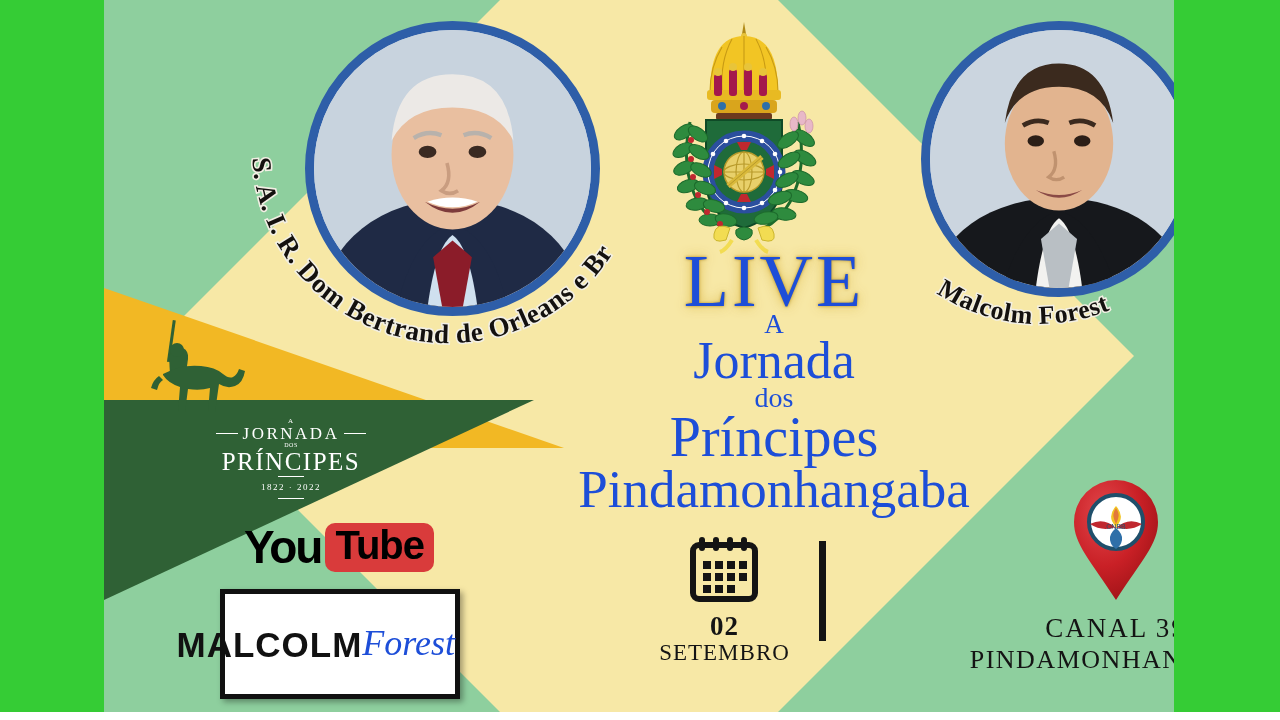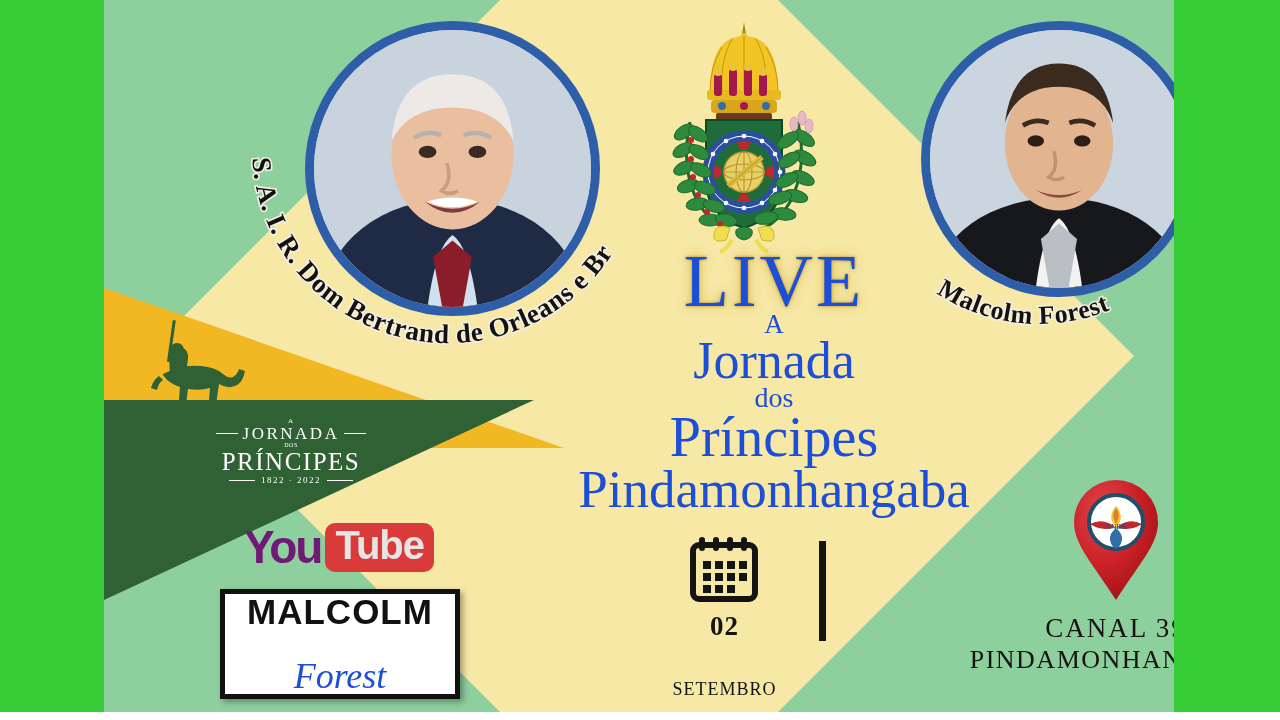--- a/index.html
+++ b/index.html
@@ -34,34 +34,34 @@
 
   
   .jornada-logo{position:absolute;left:112px;top:418px;width:150px;text-align:center;
                 color:#ffffff;line-height:1;}
   .jl-a{font-size:7px;letter-spacing:1px;}
   .jl-rule{display:block;height:1px;background:#fff;width:44px;margin:2px auto;}
   .jl-row{display:flex;align-items:center;justify-content:center;gap:5px;}
   .jl-jornada{font-size:17px;letter-spacing:2.5px;font-variant:small-caps;font-weight:400;}
   .jl-dos{font-size:6px;letter-spacing:.5px;}
   .jl-principes{font-size:25px;letter-spacing:1.5px;font-variant:small-caps;margin-top:1px;}
-  .jl-years{font-size:9px;letter-spacing:1.5px;margin-top:2px;display:flex;align-items:center;justify-content:center;gap:6px;}
+  .jl-years{font-size:9px;letter-spacing:1.5px;margin-top:2px;display:flex;align-items:center;justify-content:center;gap:6px;flex-direction:column;}
   .jl-years i{display:block;height:1px;width:26px;background:#fff;}
 
   
   .yt{position:absolute;left:140px;top:520px;display:flex;align-items:center;gap:4px;}
-  .yt-you{font-family:"Liberation Sans",sans-serif;font-weight:bold;font-size:46px;color:#701a75;letter-spacing:-2px;}
-  .yt-tube{font-family:"Liberation Sans",sans-serif;font-weight:bold;font-size:40px;color:#e5e5e5;
+  .yt-you{font-family:"Liberation Sans",sans-serif;font-weight:bold;font-size:46px;color:#000000;letter-spacing:-2px;}
+  .yt-tube{font-family:"Liberation Sans",sans-serif;font-weight:bold;font-size:40px;color:#000000;
            background:#D93B3B;border-radius:10px;padding:0px 10px 4px 10px;letter-spacing:-1px;}
 
   
   .mf-box{position:absolute;left:116px;top:589px;width:240px;height:110px;
           background:#111;padding:5px;box-sizing:border-box;box-shadow:3px 3px 6px rgba(0,0,0,.35);}
-  .mf-inner{background:#fff;width:100%;height:100%;display:flex;flex-direction:column;
-            align-items:center;justify-content:space-between;}
+  .mf-inner{background:#fff;width:100%;height:100%;display:flex;flex-direction:row;
+            align-items:center;justify-content:flex-end;}
   .mf-malcolm{font-family:"Liberation Sans",sans-serif;font-weight:bold;font-size:35px;
               letter-spacing:1px;color:#111;line-height:1;}
   .mf-forest{font-family:"Liberation Serif",serif;font-style:italic;font-size:36px;color:#1d4ed8;
              line-height:1;margin-top:-2px;}
 
   
   .portrait{position:absolute;border-radius:50%;border:9px solid #2E5EA8;overflow:hidden;background:#cfd8e3;}
   .portrait-left{left:201px;top:21px;width:277px;height:277px;}
   .portrait-right{left:817px;top:21px;width:258px;height:258px;}
   .ph{position:absolute;inset:0;}
@@ -82,21 +82,21 @@
   .t-jornada{font-size:52px;line-height:.95;margin-top:-2px;}
   .t-dos{font-size:28px;line-height:1;margin-top:-1px;}
   .t-principes{font-size:56px;line-height:.98;margin-top:-2px;}
   .t-pinda{font-size:53px;line-height:1;margin-top:-2px;}
 
   
   .dt{position:absolute;left:480px;top:535px;width:320px;display:flex;align-items:flex-start;justify-content:center;gap:16px;}
   .dt-col{width:140px;text-align:center;color:#141414;}
   .dt-sep{width:7px;height:100px;background:#141414;margin:6px 8px 0 8px;}
   .dt-num{font-size:27px;font-weight:bold;letter-spacing:1px;margin-top:6px;line-height:1;}
-  .dt-lbl{font-size:18px;letter-spacing:1px;line-height:1.1;margin-top:40px;}
+  .dt-lbl{font-size:23px;letter-spacing:1px;line-height:1.1;}
 
   
   .channel{position:absolute;left:862px;top:478px;width:300px;text-align:center;color:#141414;}
   .pin{width:96px;height:124px;margin:0 auto;}
   .ch-l1{font-size:27px;letter-spacing:2px;margin-top:6px;line-height:1.2;}
   .ch-l2{font-size:26px;letter-spacing:1.5px;line-height:1.2;}
 </style>
 </head>
 <body>
 

